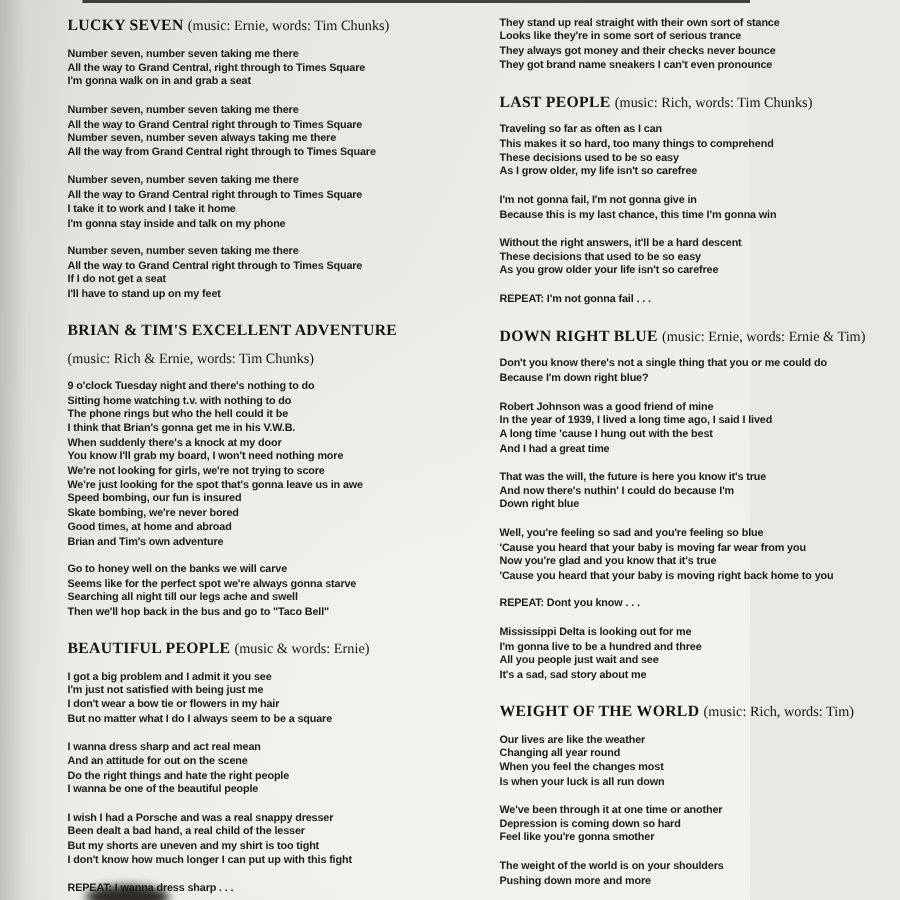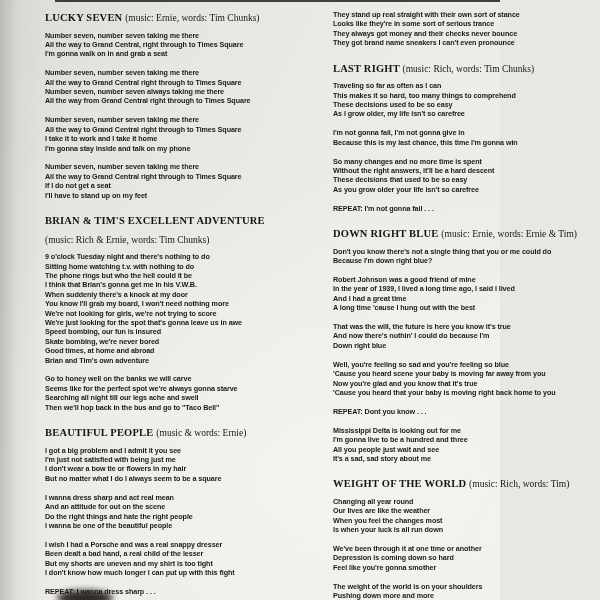--- a/index.html
+++ b/index.html
@@ -166,79 +166,78 @@
   <div class="column col-right">
       <div class="section">
         <div class="stanza">
           <div class="line">They stand up real straight with their own sort of stance</div>
           <div class="line">Looks like they're in some sort of serious trance</div>
           <div class="line">They always got money and their checks never bounce</div>
           <div class="line">They got brand name sneakers I can't even pronounce</div>
         </div>
       </div>
       <div class="section">
-        <div class="heading"><span class="title">LAST RIGHT</span> <span class="credits">(music: Rich, words: Tim Chunks)</span></div>
+        <div class="heading"><span class="title">LAST PEOPLE</span> <span class="credits">(music: Rich, words: Tim Chunks)</span></div>
         <div class="stanza">
           <div class="line">Traveling so far as often as I can</div>
           <div class="line">This makes it so hard, too many things to comprehend</div>
           <div class="line">These decisions used to be so easy</div>
           <div class="line">As I grow older, my life isn't so carefree</div>
         </div>
         <div class="stanza">
           <div class="line">I'm not gonna fail, I'm not gonna give in</div>
           <div class="line">Because this is my last chance, this time I'm gonna win</div>
         </div>
         <div class="stanza">
-          <div class="line">So many changes and no more time is spent</div>
           <div class="line">Without the right answers, it'll be a hard descent</div>
           <div class="line">These decisions that used to be so easy</div>
           <div class="line">As you grow older your life isn't so carefree</div>
         </div>
         <div class="stanza">
           <div class="line">REPEAT: I'm not gonna fail . . .</div>
         </div>
       </div>
       <div class="section">
         <div class="heading"><span class="title">DOWN RIGHT BLUE</span> <span class="credits">(music: Ernie, words: Ernie &amp; Tim)</span></div>
         <div class="stanza">
           <div class="line">Don't you know there's not a single thing that you or me could do</div>
           <div class="line">Because I'm down right blue?</div>
         </div>
         <div class="stanza">
           <div class="line">Robert Johnson was a good friend of mine</div>
           <div class="line">In the year of 1939, I lived a long time ago, I said I lived</div>
+          <div class="line">A long time 'cause I hung out with the best</div>
           <div class="line">And I had a great time</div>
-          <div class="line">A long time 'cause I hung out with the best</div>
         </div>
         <div class="stanza">
           <div class="line">That was the will, the future is here you know it's true</div>
           <div class="line">And now there's nuthin' I could do because I'm</div>
           <div class="line">Down right blue</div>
         </div>
         <div class="stanza">
           <div class="line">Well, you're feeling so sad and you're feeling so blue</div>
-          <div class="line">'Cause you heard scene your baby is moving far away from you</div>
+          <div class="line">'Cause you heard that your baby is moving far wear from you</div>
           <div class="line">Now you're glad and you know that it's true</div>
           <div class="line">'Cause you heard that your baby is moving right back home to you</div>
         </div>
         <div class="stanza">
           <div class="line">REPEAT: Dont you know . . .</div>
         </div>
         <div class="stanza">
           <div class="line">Mississippi Delta is looking out for me</div>
           <div class="line">I'm gonna live to be a hundred and three</div>
           <div class="line">All you people just wait and see</div>
           <div class="line">It's a sad, sad story about me</div>
         </div>
       </div>
       <div class="section">
         <div class="heading"><span class="title">WEIGHT OF THE WORLD</span> <span class="credits">(music: Rich, words: Tim)</span></div>
         <div class="stanza">
+          <div class="line">Our lives are like the weather</div>
           <div class="line">Changing all year round</div>
-          <div class="line">Our lives are like the weather</div>
           <div class="line">When you feel the changes most</div>
           <div class="line">Is when your luck is all run down</div>
         </div>
         <div class="stanza">
           <div class="line">We've been through it at one time or another</div>
           <div class="line">Depression is coming down so hard</div>
           <div class="line">Feel like you're gonna smother</div>
         </div>
         <div class="stanza">
           <div class="line">The weight of the world is on your shoulders</div>

